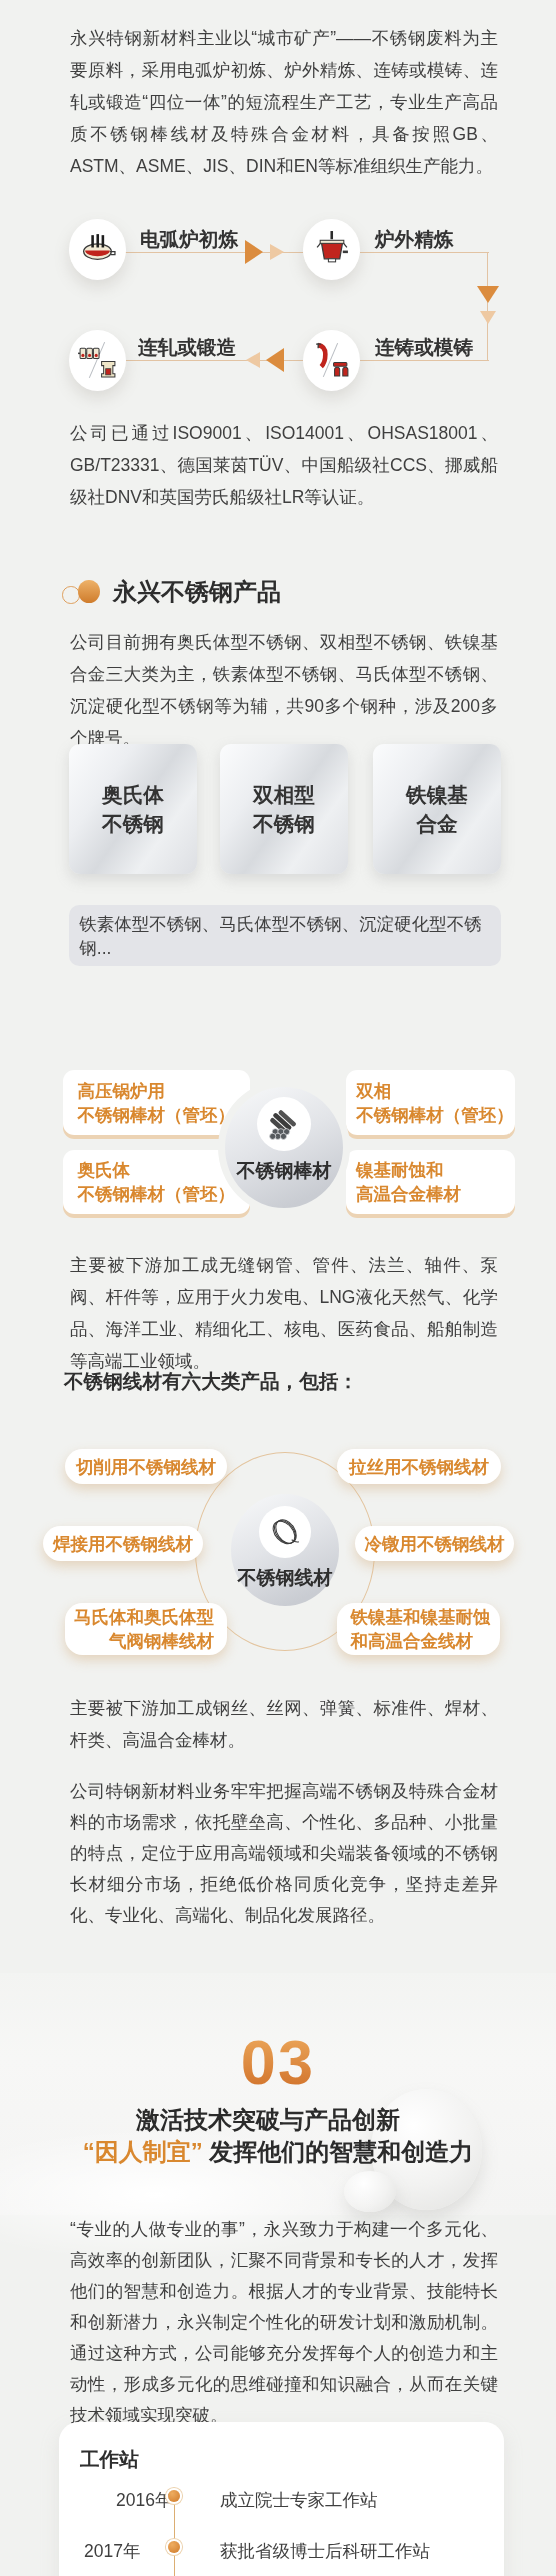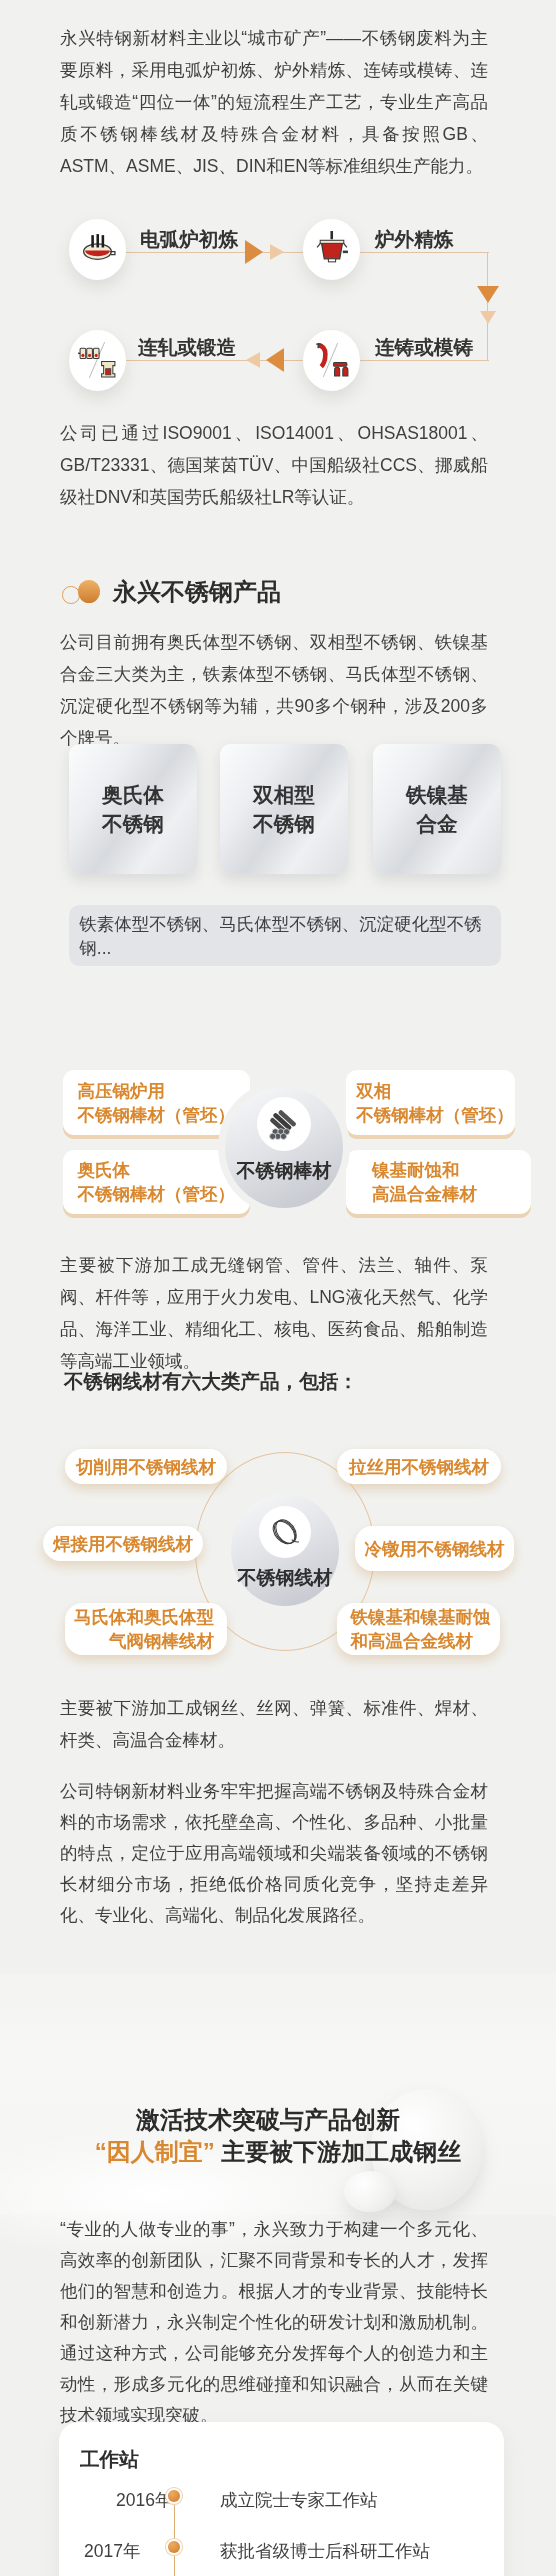--- a/index.html
+++ b/index.html
@@ -1,19 +1,19 @@
 <!DOCTYPE html>
 <html style="font-size:8.2px"><head>
 <meta charset="utf-8">
 <style>
   html,body{margin:0;padding:0;}
   body{font-family:"Liberation Sans","DejaVu Sans",sans-serif;}
   .page{position:relative;width:556px;height:4096px;background:#f1f2f0;overflow:hidden;}
   .abs{position:absolute;}
-  .para{position:absolute;left:60px;width:428px;font-size:17.5px;line-height:32px;color:#3f3f3f;text-align:justify;}
+  .para{position:absolute;left:70px;width:428px;font-size:17.5px;line-height:32px;color:#3f3f3f;text-align:justify;}
   .para-tight{line-height:31px;}
   .h2{position:absolute;font-size:19.6px;font-weight:bold;color:#2f2f2f;}
   
   .flow-circle{position:absolute;width:57px;height:61px;background:#ffffff;border-radius:50%;
     box-shadow:0 7.2px 15.5px rgba(120,110,100,0.18);display:flex;align-items:center;justify-content:center;}
   .flow-label{position:absolute;font-size:19.6px;font-weight:bold;color:#333;}
   .fline{position:absolute;background:#e2c3a3;}
   .tri{position:absolute;width:0;height:0;}
   
   .sec-bullet-o{position:absolute;width:15.5px;height:15.5px;border:1.5px solid #dfa05e;border-radius:50%;background:transparent;}
@@ -176,21 +176,21 @@
     <span>不锈钢棒材（管坯）</span>
   </div>
   <div class="grid-card" style="left:346px;top:1070px;width:159px;height:65px;padding-left:10.3px;">
     <span>双相</span>
     <span>不锈钢棒材（管坯）</span>
   </div>
   <div class="grid-card" style="left:63px;top:1150px;width:173px;height:64px;padding-left:14.4px;">
     <span>奥氏体</span>
     <span>不锈钢棒材（管坯）</span>
   </div>
-  <div class="grid-card" style="left:346px;top:1150px;width:159px;height:64px;padding-left:26px;">
+  <div class="grid-card" style="left:346px;top:1150px;width:159px;height:64px;padding-left:10px;">
     <span>镍基耐蚀和</span>
     <span>高温合金棒材</span>
   </div>
 
   <div class="center-ellipse" style="left:218px;top:1080px;width:118px;height:121px;">
     <div class="icircle" style="width:54px;height:54px;margin-top:10.3px;">
       <svg width="36" height="36" viewBox="0 0 70 70">
         <g transform="rotate(-48 30 44)">
           <rect x="26" y="16" width="9" height="44" rx="4" fill="#474747"></rect>
           <rect x="37" y="14" width="9" height="44" rx="4" fill="#3c3c3c"></rect>
@@ -220,21 +220,21 @@
       <span></span>
   </div>
   <div class="pill" style="left:337px;top:1449px;width:164px;height:35px;">
     <span>拉丝用不锈钢线材</span>
       <span></span>
   </div>
   <div class="pill" style="left:43px;top:1526px;width:160px;height:35px;">
     <span>焊接用不锈钢线材</span>
       <span></span>
   </div>
-  <div class="pill" style="left:355px;top:1526px;width:159px;height:45px;">
+  <div class="pill" style="left:355px;top:1526px;width:159px;height:35px;">
     <span>冷镦用不锈钢线材</span>
       <span></span>
   </div>
   <div class="pill" style="left:65px;top:1603px;width:162px;height:52px;align-items:flex-end;padding-right:13.4px;width:149px;">
     <span>马氏体和奥氏体型</span>
       <span>气阀钢棒线材</span>
   </div>
   <div class="pill" style="left:337px;top:1603px;width:150px;height:52px;align-items:flex-start;padding-left:13.4px;">
     <span>铁镍基和镍基耐蚀</span>
       <span>和高温合金线材</span>
@@ -256,23 +256,24 @@
 
   <div class="para" style="top:1692px;">主要被下游加工成钢丝、丝网、弹簧、标准件、焊材、杆类、高温合金棒材。</div>
 
   <div class="para para-tight" style="top:1776px;">公司特钢新材料业务牢牢把握高端不锈钢及特殊合金材料的市场需求，依托壁垒高、个性化、多品种、小批量的特点，定位于应用高端领域和尖端装备领域的不锈钢长材细分市场，拒绝低价格同质化竞争，坚持走差异化、专业化、高端化、制品化发展路径。</div>
 
   <div class="hero">
     <div class="egg" style="left:371px;top:116px;width:111px;height:121px;"></div>
     <div class="egg" style="left:344px;top:198px;width:52px;height:41px;"></div>
     <div class="abs" style="left:-77px;top:155px;width:464px;height:134px;border-radius:50%;background:radial-gradient(ellipse at center,#ffffff 0%,rgba(255,255,255,0) 70%);"></div>
   </div>
+  <div class="hero-num">03</div>
   <div class="hero-t1">激活技术突破与产品创新</div>
   <div class="hero-t2">
-    <span class="accent">“因人制宜”</span><span> 主要被下游加工成钢丝</span>
+    <span class="accent">“因人制宜”</span><span> 发挥他们的智慧和创造力</span>
   </div>
 
   <div class="para para-tight" style="top:2214px;">“专业的人做专业的事”，永兴致力于构建一个多元化、高效率的创新团队，汇聚不同背景和专长的人才，发挥他们的智慧和创造力。根据人才的专业背景、技能特长和创新潜力，永兴制定个性化的研发计划和激励机制。通过这种方式，公司能够充分发挥每个人的创造力和主动性，形成多元化的思维碰撞和知识融合，从而在关键技术领域实现突破。</div>
 
   <div class="wcard"></div>
 
   <div class="wc-h" style="left:80px;top:2446px;">工作站</div>
 
   <div class="tl-line" style="left:174px;top:2503px;height:98px;"></div>
 

